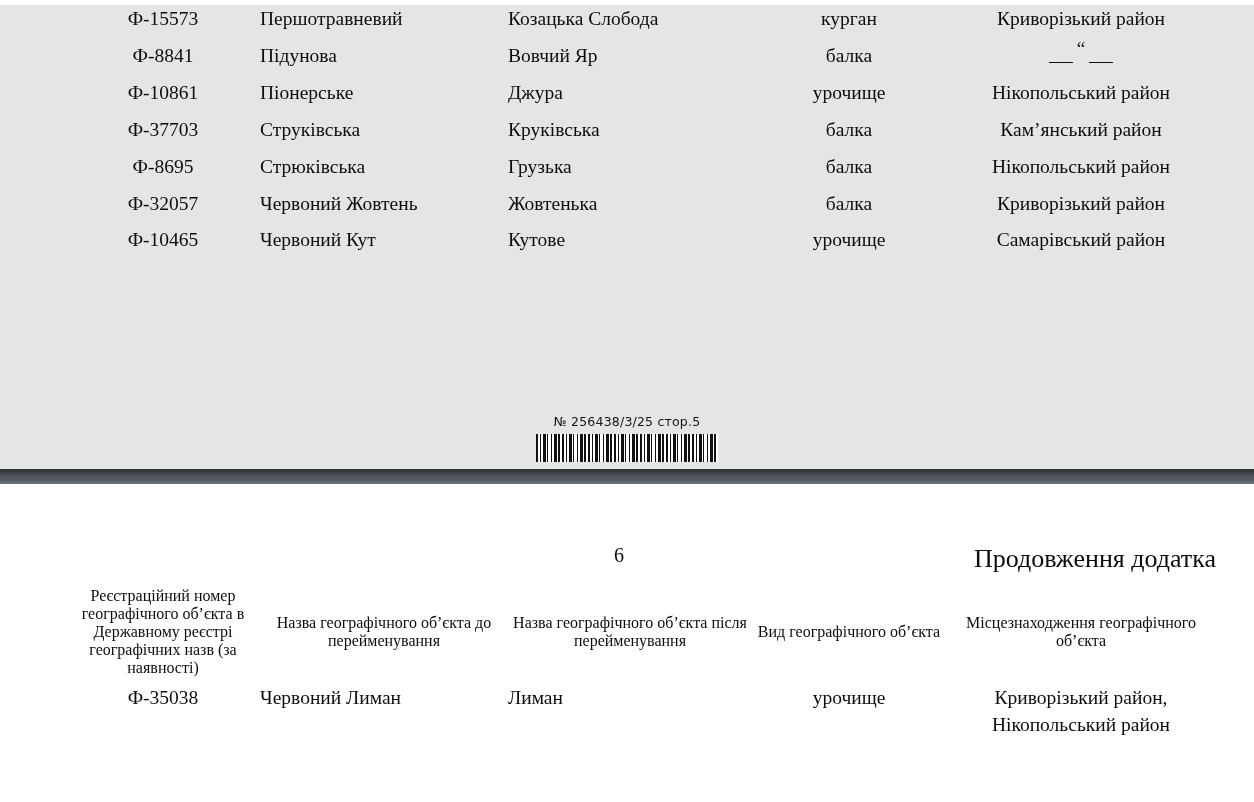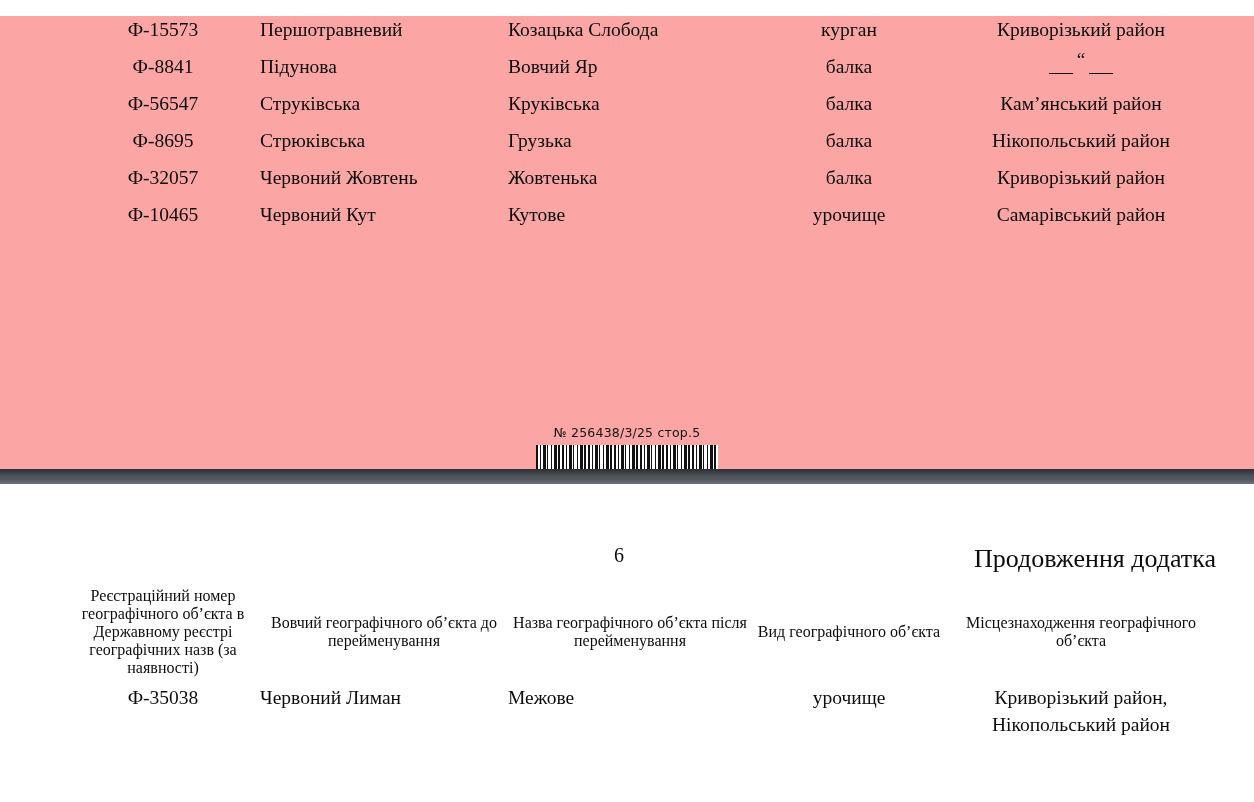--- a/index.html
+++ b/index.html
@@ -14,24 +14,24 @@
     position: relative;
     overflow: hidden;
     font-family: "Liberation Serif", "DejaVu Serif", serif;
     color: #0d0d0d;
   }
 
   
   #page-one {
     position: absolute;
     left: 0;
-    top: 16px;
+    top: 5px;
     width: 1254px;
     height: 470px;
-    background: #fca5a5;
+    background: #e5e5e5;
   }
 
   table.reg-table {
     border-collapse: collapse;
     table-layout: fixed;
     width: 1150px;
   }
   #page-one table.reg-table {
     position: absolute;
     left: 66px;
@@ -196,21 +196,28 @@
         <td class="loc">Криворізький район</td>
       </tr>
       <tr class="data-row">
         <td class="reg">Ф-8841</td>
         <td class="before">Підунова</td>
         <td class="after">Вовчий Яр</td>
         <td class="kind">балка</td>
         <td class="loc"><span class="ditto"><span>“</span></span></td>
       </tr>
       <tr class="data-row">
-        <td class="reg">Ф-56547</td>
+        <td class="reg">Ф-10861</td>
+        <td class="before">Піонерське</td>
+        <td class="after">Джура</td>
+        <td class="kind">урочище</td>
+        <td class="loc">Нікопольський район</td>
+      </tr>
+      <tr class="data-row">
+        <td class="reg">Ф-37703</td>
         <td class="before">Струківська</td>
         <td class="after">Круківська</td>
         <td class="kind">балка</td>
         <td class="loc">Кам’янський район</td>
       </tr>
       <tr class="data-row">
         <td class="reg">Ф-8695</td>
         <td class="before">Стрюківська</td>
         <td class="after">Грузька</td>
         <td class="kind">балка</td>
@@ -253,29 +260,29 @@
     <colgroup>
       <col class="c-reg">
         <col class="c-before">
         <col class="c-after">
         <col class="c-kind">
         <col class="c-loc">
     </colgroup>
     <tbody>
       <tr>
         <th class="hdr" style="font-weight:normal">Реєстраційний номер географічного об’єкта в Державному реєстрі географічних назв (за наявності)</th>
-        <th class="hdr" style="font-weight:normal">Вовчий географічного об’єкта до перейменування</th>
+        <th class="hdr" style="font-weight:normal">Назва географічного об’єкта до перейменування</th>
         <th class="hdr" style="font-weight:normal">Назва географічного об’єкта після перейменування</th>
         <th class="hdr" style="font-weight:normal">Вид географічного об’єкта</th>
         <th class="hdr" style="font-weight:normal">Місцезнаходження географічного об’єкта</th>
       </tr>
       <tr class="data-row">
         <td class="reg">Ф-35038</td>
         <td class="before">Червоний Лиман</td>
-        <td class="after">Межове</td>
+        <td class="after">Лиман</td>
         <td class="kind">урочище</td>
         <td class="loc">
           <span class="multi">Криворізький район,</span>
           <span class="multi">Нікопольський район</span>
         </td>
       </tr>
     </tbody>
   </table>
 
 </div>

